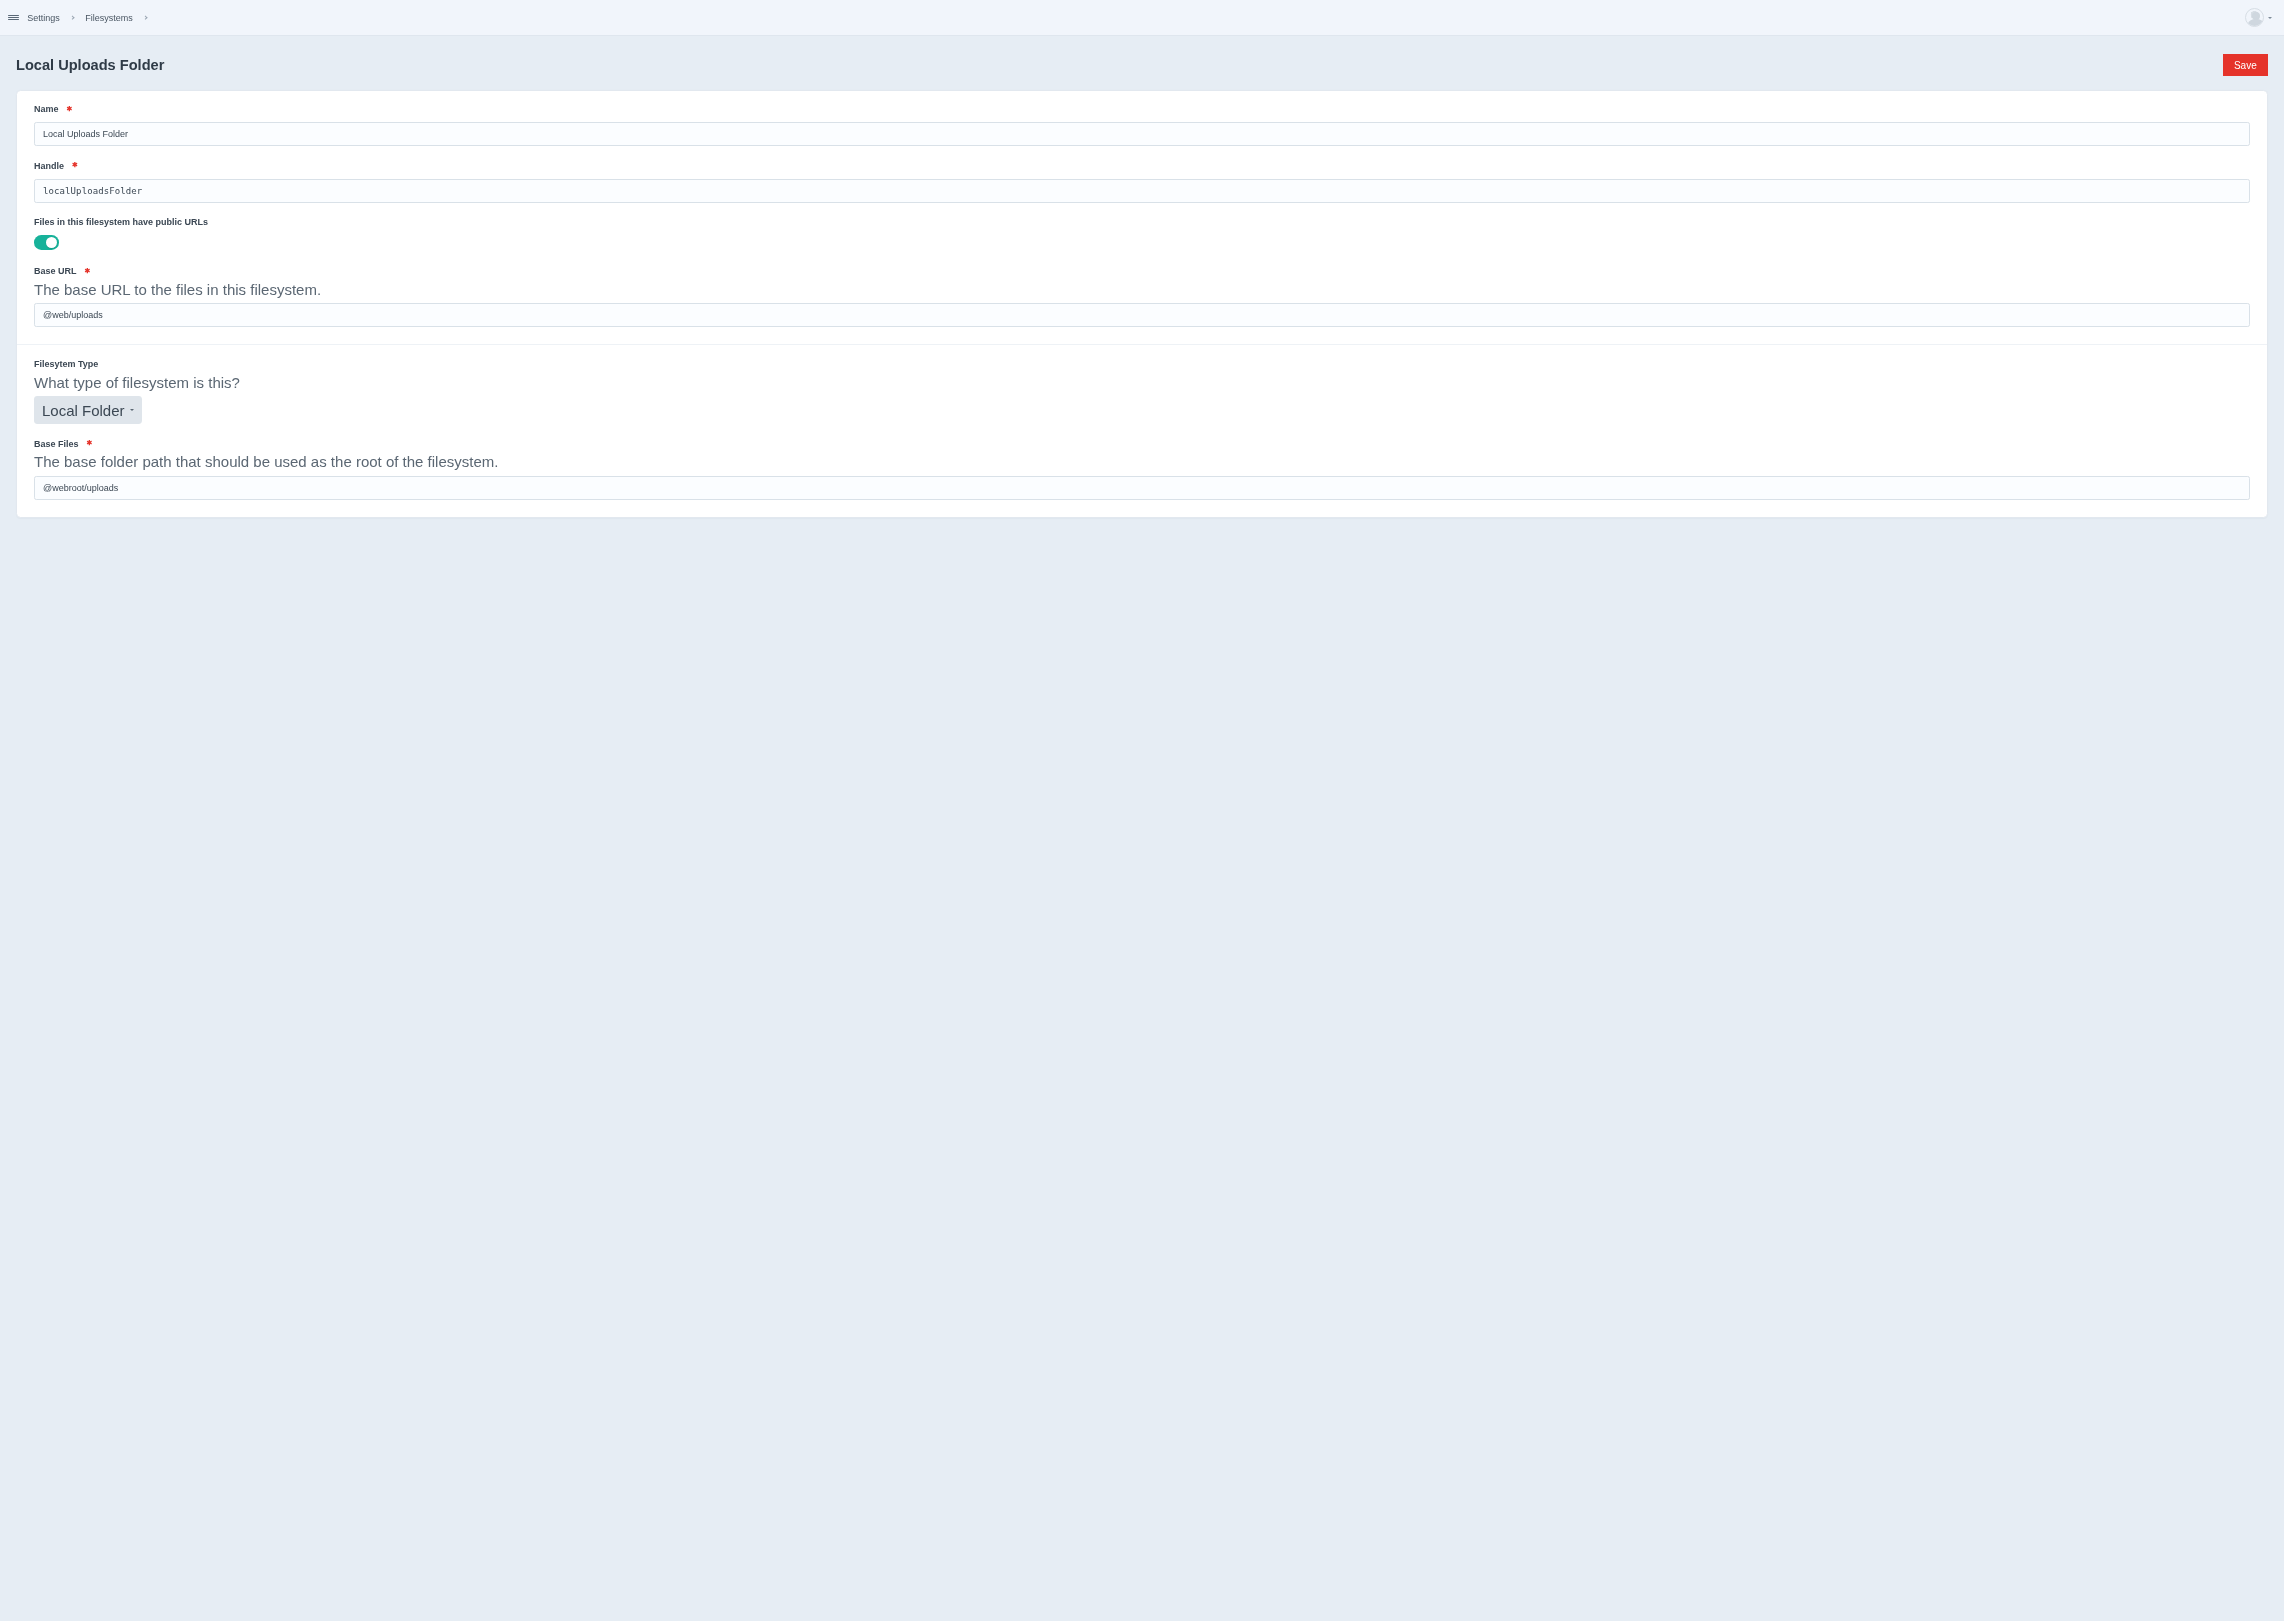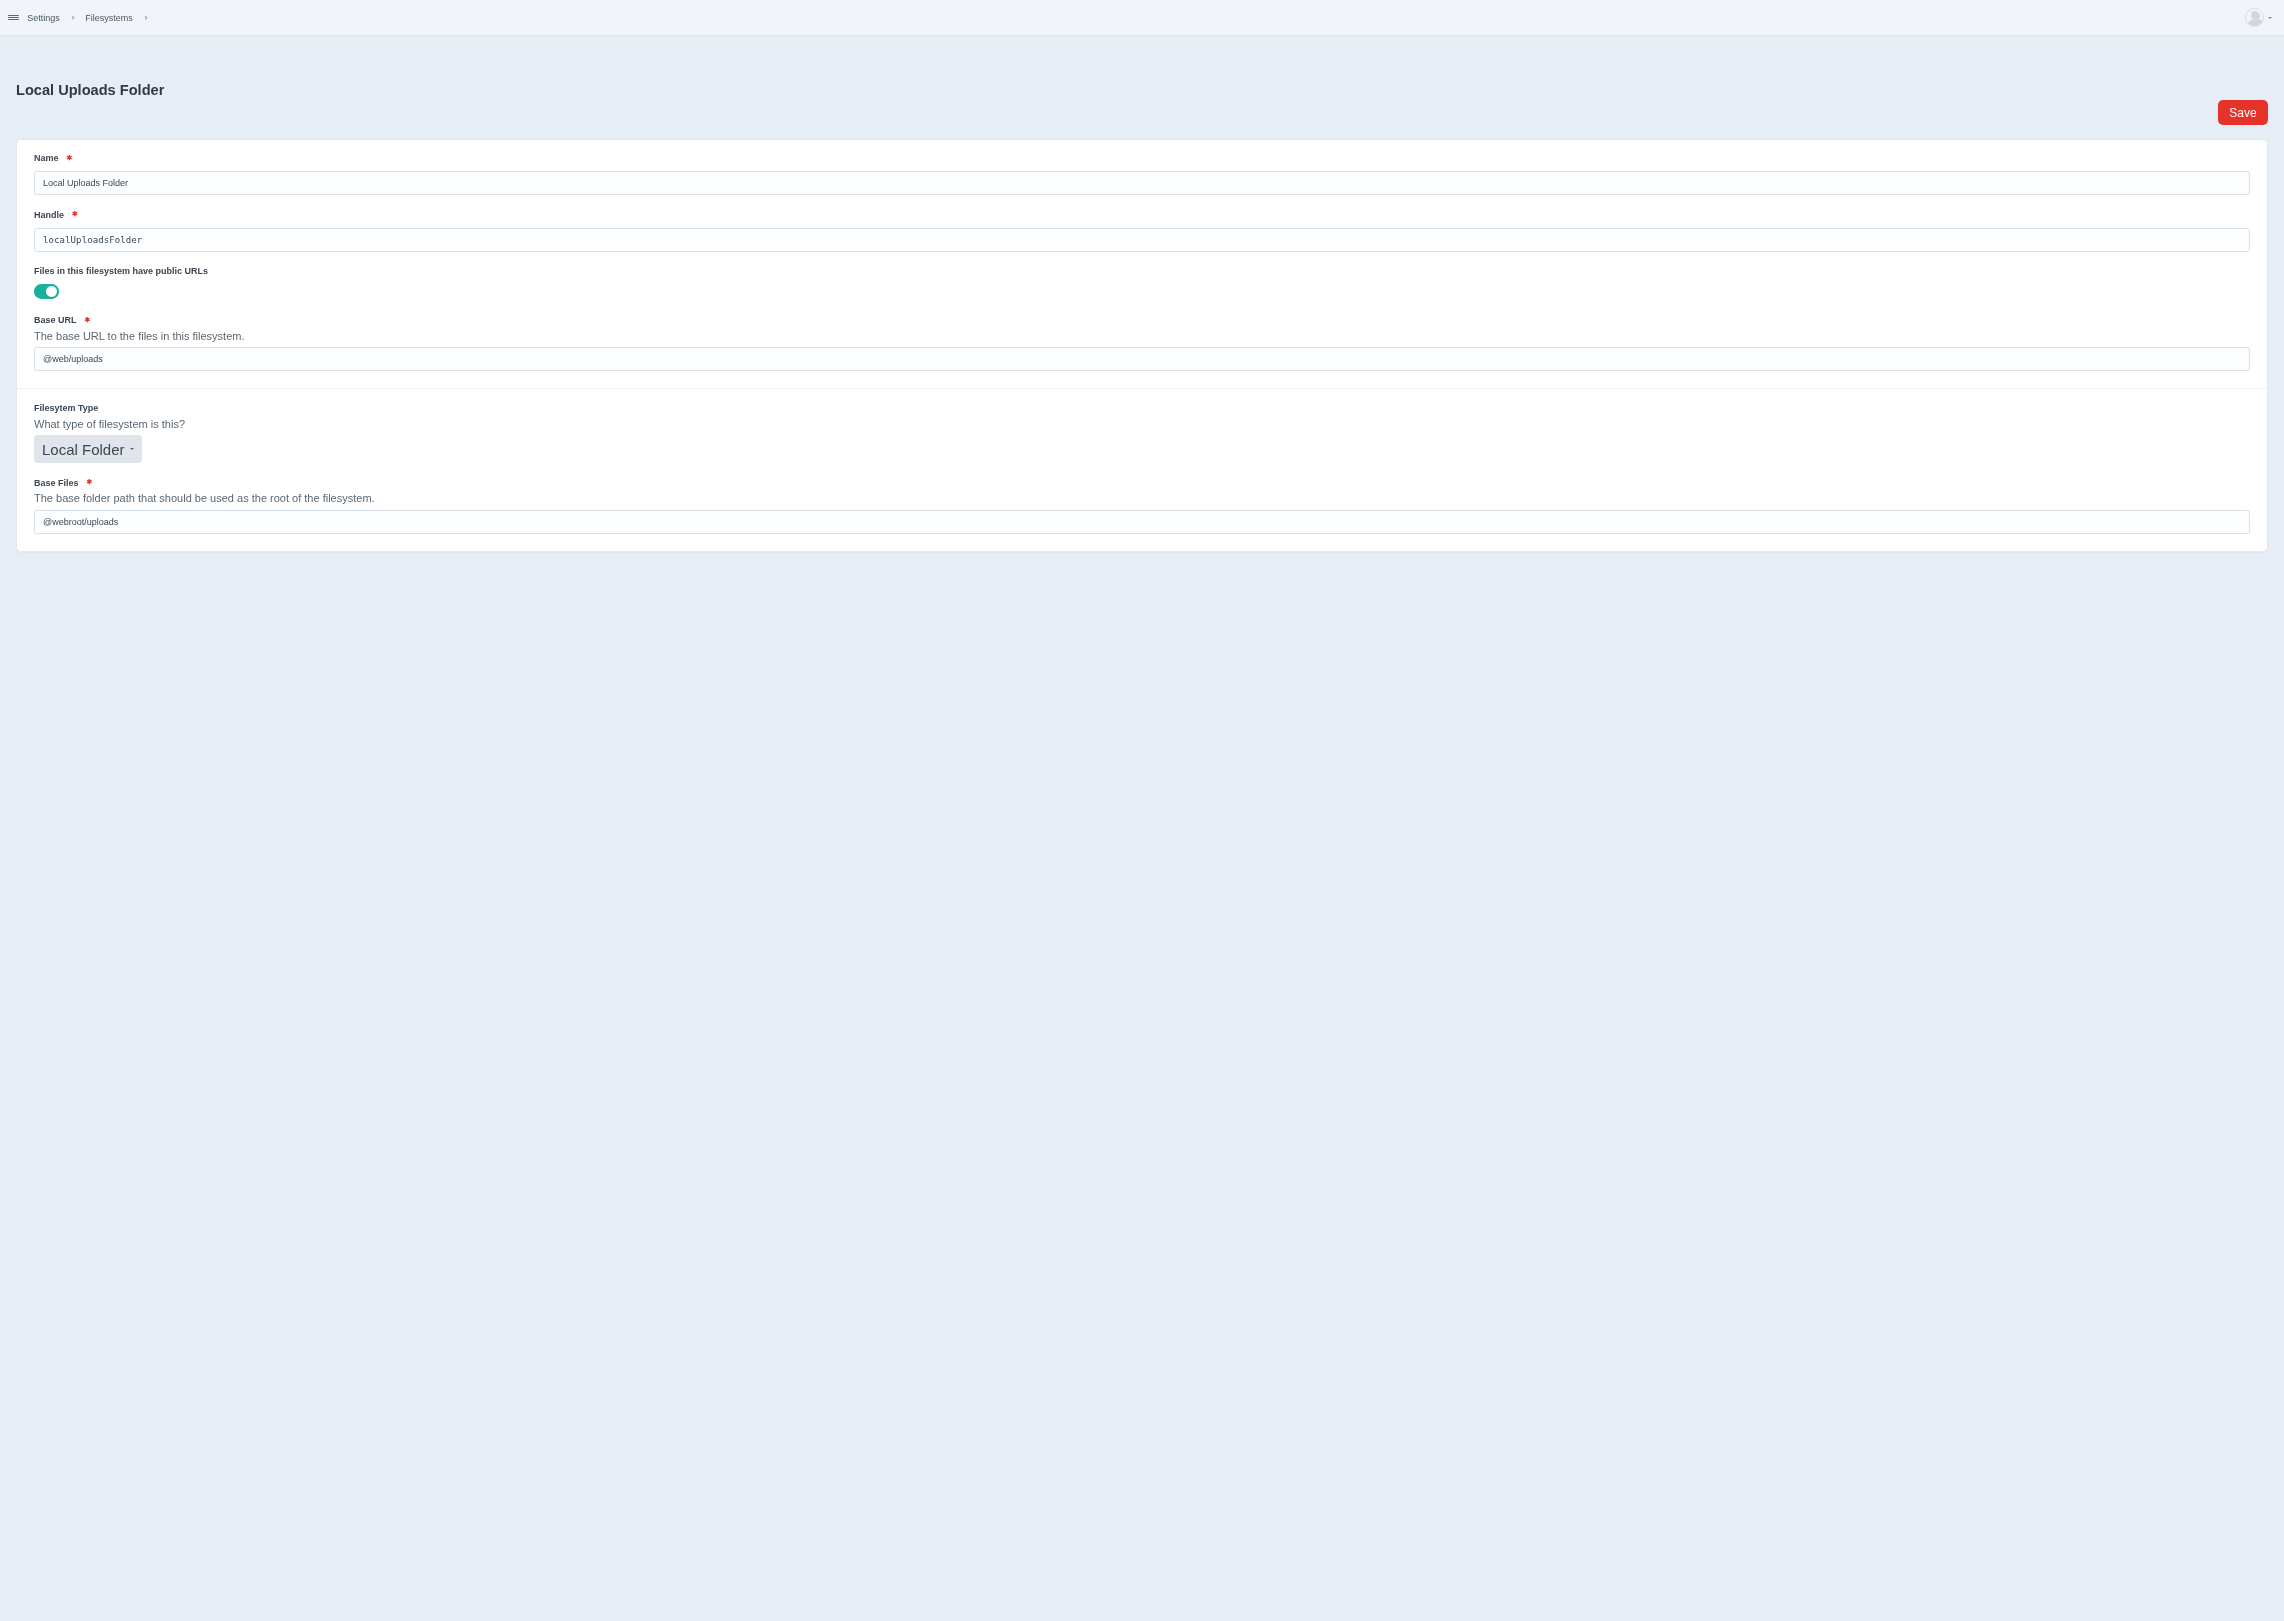--- a/index.html
+++ b/index.html
@@ -66,42 +66,42 @@
 
   
   .page-header{
     display:flex; align-items:center; justify-content:space-between;
     padding: 18px 16px 13.5px;
   }
   .page-title{
     font-size:14.6px; font-weight:700; color:#2f3b47;
   }
   .btn-save{
-    background:#e5332a; color:#fff; border:none; border-radius:5px;
-    font-size:12px; font-weight:500; padding:5.6px 11.3px; cursor:pointer;margin-top:46px;
+    background:#e5332a; color:#fff; border:none; border-radius:0;
+    font-size:10px; font-weight:500; padding:5.6px 11.3px; cursor:pointer;
   }
 
   
   .panel{
     background:#ffffff; border:0.6px solid #e2e8ef; border-radius:4.5px;
     margin:0 16px 16px;
     box-shadow: 0 0.6px 1.1px rgba(60,80,100,0.04);
   }
   .panel-section{ padding: 13.5px 17px 17px; }
   .panel-divider{ border-top:0.6px solid #eef2f6; }
 
   .field{ margin-bottom:14.6px; }
   .field:last-child{ margin-bottom:0; }
   .field-label{
     font-size:9px; font-weight:700; color:#3b4753; display:inline-flex; align-items:center; gap:8px;
     margin-bottom:2.3px;
   }
   .req{ color:#e5332a; font-size:6.8px; line-height:1; }
   .field-help{
-    font-size:11px; color:#5b6773; margin-top:2.3px; margin-bottom:5.6px;
+    font-size:15px; color:#5b6773; margin-top:2.3px; margin-bottom:5.6px;
   }
   .field-label + .text-input,
   .field-label + .toggle-wrap { margin-top:5.6px; }
 
   .text-input{
     width:100%; height:24px; border:0.6px solid #d9e1e8; border-radius:2.3px;
     background:#fbfdff; padding:0 8px; font-size:9px; color:#3b4753;
   }
   .mono{ font-family:"SFMono-Regular",Consolas,Menlo,monospace; letter-spacing:0.1px; }
 

